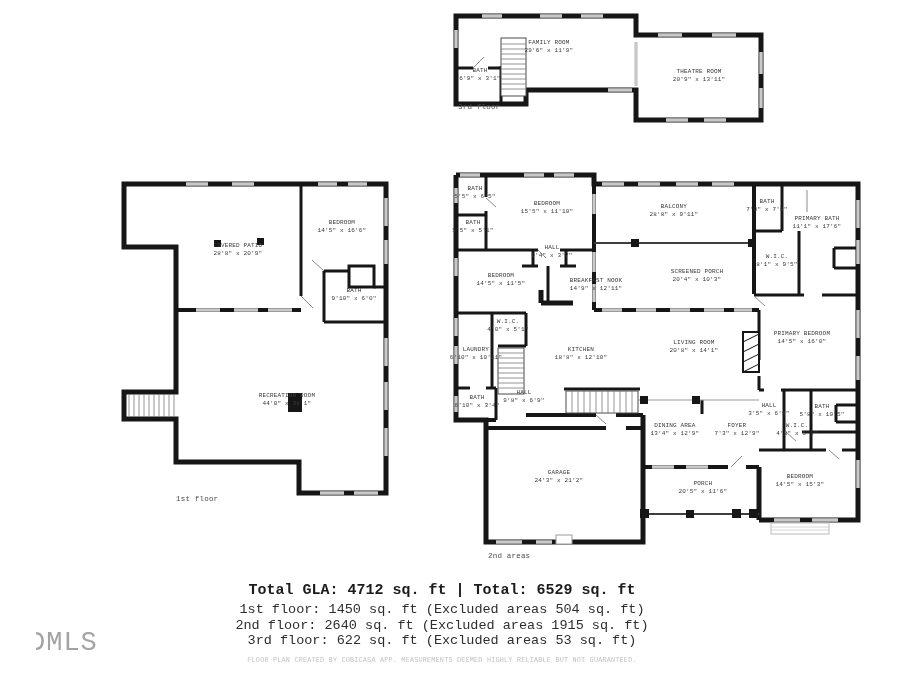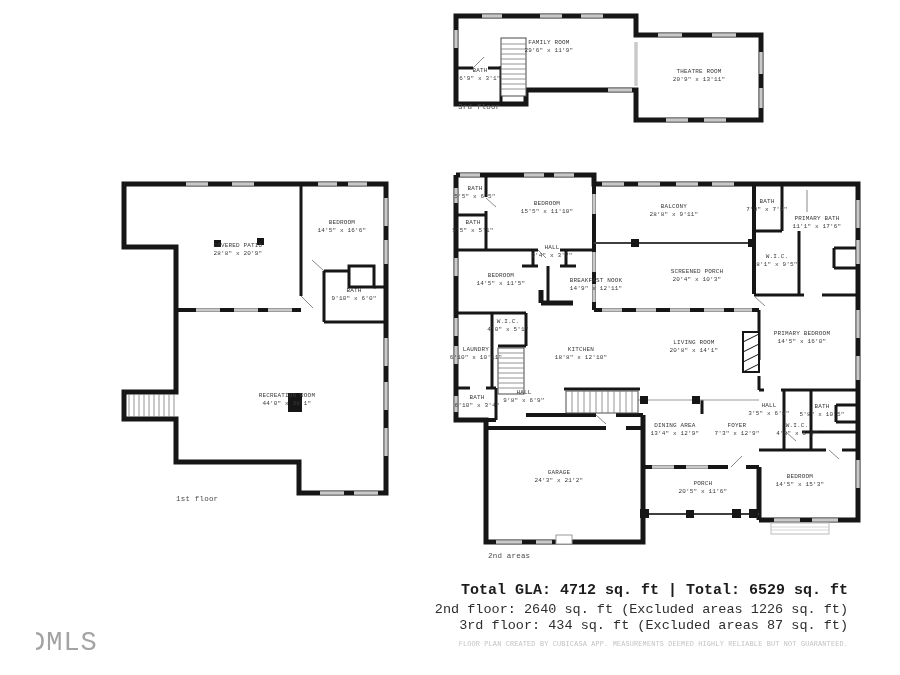--- a/index.html
+++ b/index.html
@@ -21,21 +21,21 @@
   .hatch{stroke:#161616;stroke-width:1;fill:none;}
   .door{stroke:#8a8a8a;stroke-width:1;fill:none;}
   .grayr{stroke:#bbbbbb;stroke-width:1;fill:#fff;}
   .graylines{stroke:#cccccc;stroke-width:0.8;fill:none;}
   
   #labels{position:absolute;left:0;top:0;width:900px;height:675px;}
   .room{position:absolute;transform:translate(-50%,-50%);text-align:center;color:#3a3a3a;
         font-size:6px;line-height:1.35;letter-spacing:0.15px;white-space:nowrap;}
   .cap{position:absolute;font-size:7.5px;color:#4a4a4a;letter-spacing:0.2px;}
   
-  #footer{position:absolute;left:0;top:582px;width:812px;text-align:right;color:#262626;}
+  #footer{position:absolute;left:0;top:582px;width:812px;text-align:center;color:#262626;}
   .f-bold{font-size:15px;font-weight:bold;color:#1c1c1c;margin-bottom:3px;}
   .f-line{font-size:13.5px;line-height:15.5px;color:#2e2e2e;}
   .f-disc{margin-top:7px;font-size:6.8px;color:#c2c2c2;letter-spacing:0.2px;}
   
   #watermark{position:absolute;left:-7px;top:628px;font-size:27px;color:#a3a3a3;
              letter-spacing:1px;font-weight:400;}
 </style>
 </head>
 <body>
 
@@ -229,18 +229,19 @@
     <div class="rn">BEDROOM</div>
     <div class="rd">14'5" x 15'3"</div>
   </div>
       <div class="cap" style="left: 452px; top: 552px;">2nd areas</div>
     </div>
 
   <div id="watermark">DMLS</div>
 
   <div id="footer">
     <div class="f-bold">Total GLA: 4712 sq. ft | Total: 6529 sq. ft</div>
-    <div class="f-line">2nd floor: 2640 sq. ft (Excluded areas 1226 sq. ft)</div>
-    <div class="f-line">3rd floor: 434 sq. ft (Excluded areas 87 sq. ft)</div>
+    <div class="f-line">1st floor: 1450 sq. ft (Excluded areas 504 sq. ft)</div>
+    <div class="f-line">2nd floor: 2640 sq. ft (Excluded areas 1915 sq. ft)</div>
+    <div class="f-line">3rd floor: 622 sq. ft (Excluded areas 53 sq. ft)</div>
     <div class="f-disc">FLOOR PLAN CREATED BY CUBICASA APP. MEASUREMENTS DEEMED HIGHLY RELIABLE BUT NOT GUARANTEED.</div>
   </div>
 
 </div>
 
 </body></html>

